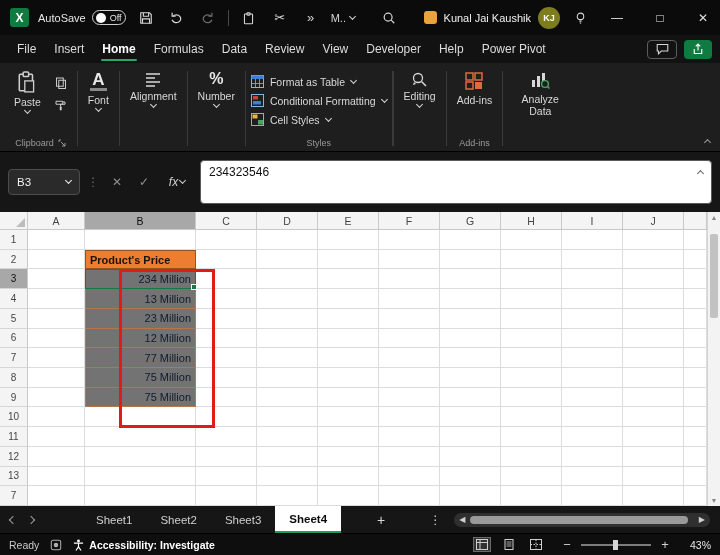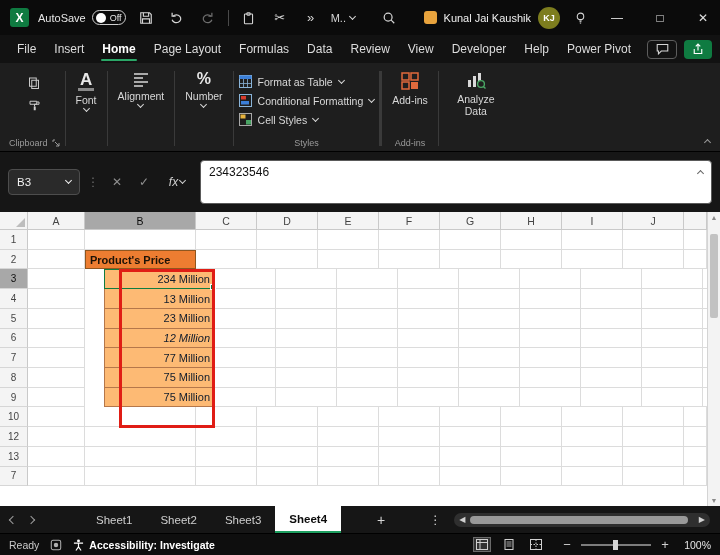--- a/index.html
+++ b/index.html
@@ -69,21 +69,21 @@
   .grid-wrap{width:707px;position:relative;overflow:hidden;}
   .col-header-row{display:flex;height:18px;}
   .corner{width:28px;height:18px;background:#f4f4f4;border-right:1px solid #c9c9c9;border-bottom:1px solid #c9c9c9;position:relative;flex:none;}
   .corner::after{content:"";position:absolute;right:2px;bottom:2px;border-left:9px solid transparent;border-bottom:9px solid #bdbdbd;}
   .col-h{height:18px;background:#f4f4f4;border-right:1px solid #c9c9c9;border-bottom:1px solid #c9c9c9;display:flex;align-items:center;justify-content:center;font-size:10.5px;color:#454545;flex:none;}
   .col-h.sel,.row-h.sel{background:#a8a8a8;color:#0e0e0e;}
   .grid-row{display:flex;height:19.72px;}
   .row-h{width:28px;background:#f4f4f4;border-right:1px solid #c9c9c9;border-bottom:1px solid #d6d6d6;display:flex;align-items:center;justify-content:center;font-size:10px;color:#454545;flex:none;}
   .cell{height:100%;border-right:1px solid #dcdcdc;border-bottom:1px solid #dcdcdc;display:flex;align-items:center;padding:0 4px;font-size:11px;color:#111;flex:none;background:#fff;}
   .cell-orange{background:#ed7d31;border:1px solid #8f561f;font-weight:bold;color:#1d1206;justify-content:flex-start;}
-  .cell-blue{background:#fdba74;border:1px solid #b5774a;border-top:none;justify-content:flex-end;color:#101c2c;margin-left:19px;}
+  .cell-blue{background:#737373;border:1px solid #b5774a;border-top:none;justify-content:flex-end;color:#101c2c;}
   .cell.active{outline:1.5px solid #107c41;outline-offset:-1px;position:relative;z-index:2;}
   .cell.active::after{content:"";position:absolute;right:-2px;bottom:-2px;width:4px;height:4px;background:#107c41;border:1px solid #fff;}
   .annotation-rect{position:absolute;left:119px;top:57px;width:96px;height:159px;border:3px solid #e01d15;z-index:6;pointer-events:none;}
   .vscroll{width:13px;background:#f3f3f3;border-left:1px solid #d4d4d4;position:relative;flex:none;}
   .vscroll .arr{position:absolute;left:0;right:0;text-align:center;font-size:7px;color:#8a8a8a;}
   .vthumb{position:absolute;left:2px;right:2px;top:22px;height:84px;background:#c2c2c2;border-radius:2px;}
 
   
   .tabbar{height:27px;background:#161616;display:flex;align-items:center;color:#cfcfcf;padding-left:10px;flex:none;}
   .tab-nav{display:flex;gap:12px;margin-right:48px;color:#9c9c9c;}
@@ -189,21 +189,20 @@
     <button class="winbtn">
         <span>✕</span>
       </button>
   </div>
 
   <div class="menubar">
     <div class="menu-items">
         <div class="menu-item">File</div>
         <div class="menu-item">Insert</div>
         <div class="menu-item active">Home</div>
-        <div class="menu-item">Page Layout</div>
         <div class="menu-item">Formulas</div>
         <div class="menu-item">Data</div>
         <div class="menu-item">Review</div>
         <div class="menu-item">View</div>
         <div class="menu-item">Developer</div>
         <div class="menu-item">Help</div>
         <div class="menu-item">Power Pivot</div>
       </div>
     <div class="right">
       <button class="comment-btn">
@@ -217,20 +216,29 @@
             <path d="M3 8v6h10V8" fill="none" stroke="currentColor" stroke-width="1.5"></path>
           </svg>
       </button>
     </div>
   </div>
 
   <div class="ribbon">
 
     <div class="rgroup">
       <div class="rgroup-body">
+        <button class="big-btn">
+          <svg width="20" height="22" viewBox="0 0 18 20">
+              <rect x="2" y="3" width="12" height="15" rx="1" fill="none" stroke="#cfcfcf" stroke-width="1.4"></rect>
+              <rect x="5.5" y="1" width="5" height="4" rx="1" fill="#1e1e1e" stroke="#cfcfcf" stroke-width="1.4"></rect>
+              <rect x="7" y="9" width="8" height="10" fill="#1e1e1e" stroke="#cfcfcf" stroke-width="1.2"></rect>
+            </svg>
+          <span class="lbl">Paste</span>
+          <span class="cv"></span>
+        </button>
         <div class="small-col">
           <button class="sm-btn">
             <svg width="12" height="13" viewBox="0 0 16 16">
                 <rect x="2" y="2" width="9" height="11" fill="none" stroke="currentColor" stroke-width="1.3"></rect>
                 <rect x="5" y="5" width="9" height="11" fill="none" stroke="currentColor" stroke-width="1.3"></rect>
               </svg>
           </button>
           <button class="sm-btn">
             <svg width="13" height="12" viewBox="0 0 16 16">
                 <path d="M2 3h9v4H2z" fill="none" stroke="currentColor" stroke-width="1.3"></path>
@@ -323,20 +331,33 @@
       <div class="rgroup-label">
         <span>Styles</span>
       </div>
     </div>
 
     <div class="rsep"></div>
 
 
     <div class="rsep"></div>
 
+    <div class="rgroup">
+      <div class="rgroup-body">
+        <button class="big-btn">
+          <svg width="17" height="16" viewBox="0 0 17 16">
+              <circle cx="7" cy="7" r="4.5" fill="none" stroke="#d8d8d8" stroke-width="1.3"></circle>
+              <path d="M10.5 10.5L15 15" stroke="#d8d8d8" stroke-width="1.5"></path>
+              <path d="M2 14l3-1-2-2z" fill="#d8d8d8"></path>
+            </svg>
+          <span class="lbl">Editing</span>
+          <span class="cv"></span>
+        </button>
+      </div>
+    </div>
 
     <div class="rsep"></div>
 
     <div class="rgroup">
       <div class="rgroup-body">
         <button class="big-btn">
           <svg width="20" height="20" viewBox="0 0 20 20">
               <rect x="2" y="2" width="7" height="7" fill="none" stroke="#e06a3c" stroke-width="1.5"></rect>
               <rect x="11" y="2" width="7" height="7" fill="none" stroke="#e06a3c" stroke-width="1.5"></rect>
               <rect x="2" y="11" width="7" height="7" fill="none" stroke="#e06a3c" stroke-width="1.5"></rect>
@@ -475,21 +496,21 @@
             <div class="cell" style="width: 61px;"></div>
             <div class="cell" style="width: 61px;"></div>
             <div class="cell" style="width: 61px;"></div>
             <div class="cell" style="width: 61px;"></div>
             <div class="cell" style="width: 61px;"></div>
             <div class="cell" style="width: 23px;"></div>
           </div>
           <div class="grid-row">
             <div class="row-h">6</div>
             <div class="cell" style="width: 57px;"></div>
-            <div class="cell cell-blue" style="width: 111px; font-style: italic;">12 Million</div>
+            <div class="cell cell-blue" style="width: 111px;">12 Million</div>
             <div class="cell" style="width: 61px;"></div>
             <div class="cell" style="width: 61px;"></div>
             <div class="cell" style="width: 61px;"></div>
             <div class="cell" style="width: 61px;"></div>
             <div class="cell" style="width: 61px;"></div>
             <div class="cell" style="width: 61px;"></div>
             <div class="cell" style="width: 61px;"></div>
             <div class="cell" style="width: 61px;"></div>
             <div class="cell" style="width: 23px;"></div>
           </div>
@@ -530,20 +551,34 @@
             <div class="cell" style="width: 61px;"></div>
             <div class="cell" style="width: 61px;"></div>
             <div class="cell" style="width: 61px;"></div>
             <div class="cell" style="width: 61px;"></div>
             <div class="cell" style="width: 61px;"></div>
             <div class="cell" style="width: 61px;"></div>
             <div class="cell" style="width: 23px;"></div>
           </div>
           <div class="grid-row">
             <div class="row-h">10</div>
+            <div class="cell" style="width: 57px;"></div>
+            <div class="cell" style="width: 111px;"></div>
+            <div class="cell" style="width: 61px;"></div>
+            <div class="cell" style="width: 61px;"></div>
+            <div class="cell" style="width: 61px;"></div>
+            <div class="cell" style="width: 61px;"></div>
+            <div class="cell" style="width: 61px;"></div>
+            <div class="cell" style="width: 61px;"></div>
+            <div class="cell" style="width: 61px;"></div>
+            <div class="cell" style="width: 61px;"></div>
+            <div class="cell" style="width: 23px;"></div>
+          </div>
+          <div class="grid-row">
+            <div class="row-h">11</div>
             <div class="cell" style="width: 57px;"></div>
             <div class="cell" style="width: 111px;"></div>
             <div class="cell" style="width: 61px;"></div>
             <div class="cell" style="width: 61px;"></div>
             <div class="cell" style="width: 61px;"></div>
             <div class="cell" style="width: 61px;"></div>
             <div class="cell" style="width: 61px;"></div>
             <div class="cell" style="width: 61px;"></div>
             <div class="cell" style="width: 61px;"></div>
             <div class="cell" style="width: 61px;"></div>
@@ -656,17 +691,17 @@
             </svg>
         </button>
       </div>
       <div class="zoomline">
         <button class="zbtn">−</button>
         <div class="ztrack">
           <div class="zthumb"></div>
         </div>
         <button class="zbtn">+</button>
       </div>
-      <span class="zoom-pct">100%</span>
+      <span class="zoom-pct">43%</span>
     </div>
   </div>
 
 </div>
 
 </body></html>

